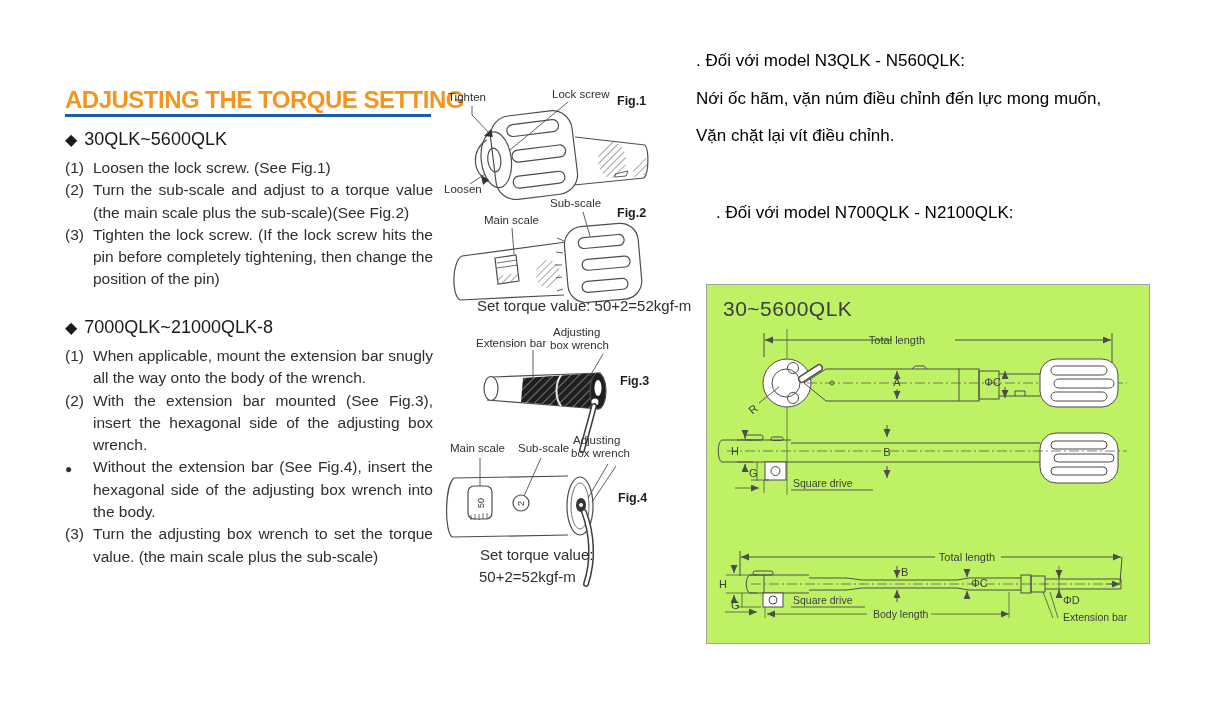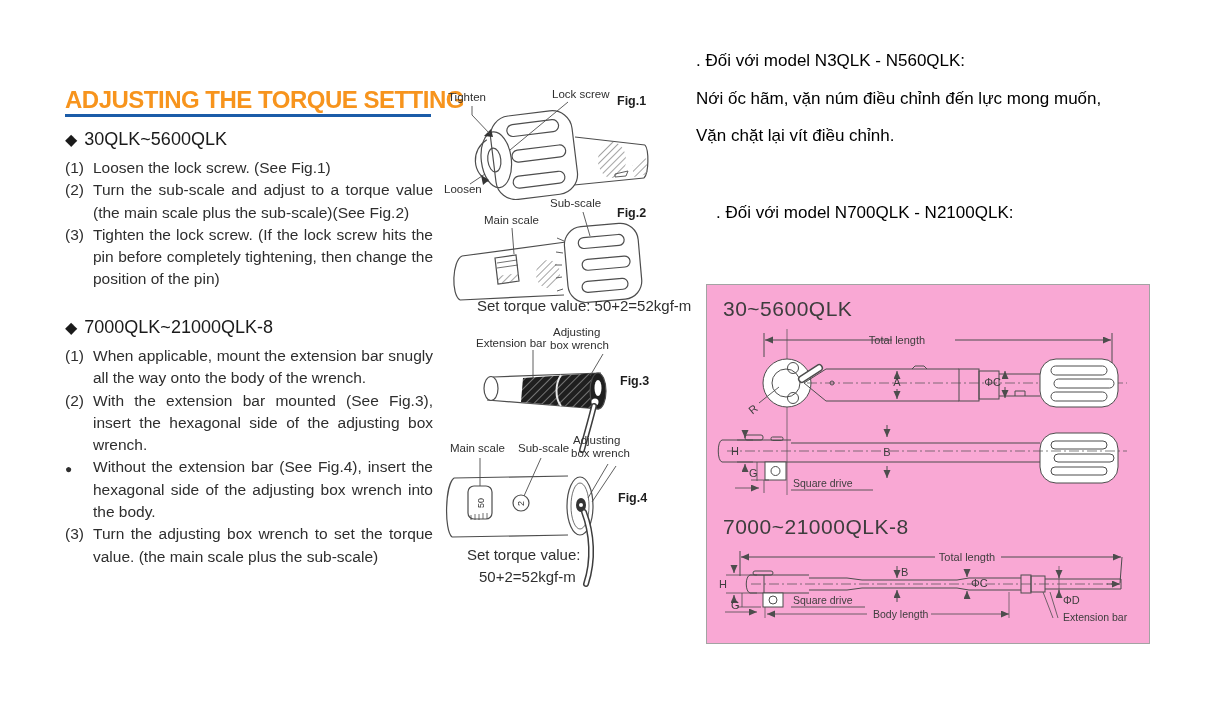--- a/index.html
+++ b/index.html
@@ -17,21 +17,21 @@
   .item .mk{width:28px;flex:none;}
   .item .tx{flex:1;text-align:justify;}
   
   svg text{font-family:"Liberation Sans",sans-serif;}
   .flab{font-size:11.5px;fill:#2f2f2f;}
   .fign{font-size:12.5px;font-weight:bold;fill:#1d1d1d;}
   .fcap{font-size:15px;color:#2f2f2f;white-space:nowrap;}
   
   .vn{left:696px;width:560px;font-size:17px;line-height:37.5px;color:#000000;white-space:nowrap;}
   
-  .tech-box{left:706px;top:284px;width:442px;height:358px;border:1px solid #a3a3a3;background:#f9a8d4;text-align:right;}
+  .tech-box{left:706px;top:284px;width:442px;height:358px;border:1px solid #a3a3a3;background:#bef264;text-align:right;}
   .tech-title{position:absolute;left:16px;font-size:21px;color:#3d3d3d;letter-spacing:0.5px;white-space:nowrap;}
   .tt{font-size:10.5px;fill:#3d3d3d;}
   .ttb{font-size:11px;fill:#3d3d3d;}
 </style>
 </head>
 <body>
 
 <div class="abs doc-title">ADJUSTING THE TORQUE SETTING</div>
 <div class="abs title-rule"></div>
 
@@ -185,21 +185,21 @@
     <path d="M168,34 L148,68 M176,36 L152,72" stroke-width="0.9"></path>
   </g>
   <text transform="rotate(-90 40 72)" x="34" y="76" font-size="9" fill="#2f2f2f">50</text>
   <text transform="rotate(-90 81 73)" x="78" y="76" font-size="9" fill="#2f2f2f">2</text>
   <text class="flab" x="10" y="22">Main scale</text>
   <text class="flab" x="78" y="22">Sub-scale</text>
   <text class="flab" x="133" y="14">Adjusting</text>
   <text class="flab" x="131" y="27">box wrench</text>
   <text class="fign" x="178" y="72">Fig.4</text>
 </svg>
-<div class="abs fcap" style="left:467px;top:546px;">Set torque value:</div>
+<div class="abs fcap" style="left:480px;top:546px;">Set torque value:</div>
 <div class="abs fcap" style="left:479px;top:568px;">50+2=52kgf-m</div>
 
 <div class="abs vn" style="top:42px;">
   <div>. Đối với model N3QLK - N560QLK:</div>
   <div>Nới ốc hãm, vặn núm điều chỉnh đến lực mong muốn,</div>
   <div>Vặn chặt lại vít điều chỉnh.</div>
 </div>
 <div class="abs vn" style="top:194px;margin-left:20px;">
   <div>. Đối với model N700QLK - N2100QLK:</div>
 </div>
@@ -267,21 +267,20 @@
     <text class="ttb" x="190" y="19" text-anchor="middle">Total length</text>
     <text class="ttb" x="190" y="61" text-anchor="middle">A</text>
     <text class="ttb" x="294" y="61" text-anchor="end">ΦC</text>
     <text class="ttb" x="42" y="88" transform="rotate(-40 46 84)">R</text>
     <text class="ttb" x="24" y="130">H</text>
     <text class="ttb" x="42" y="152">G</text>
     <text class="tt" x="86" y="162">Square drive</text>
     <text class="ttb" x="180" y="131" text-anchor="middle">B</text>
   </svg>
 
-  <div class="tech-title" style="top:230px;">7000~21000QLK-8</div>
 
   <svg style="position:absolute;left:0;top:253px;" width="440" height="104" viewBox="0 0 440 104">
     <defs>
       <marker id="t2a" markerWidth="9" markerHeight="8" refX="8" refY="3.5" orient="auto" markerUnits="userSpaceOnUse">
         <path d="M0,0 L8,3.5 L0,7 Z" fill="#4d4d4d"></path>
       </marker>
     </defs>
     <g stroke="#4d4d4d" fill="none" stroke-width="1">
 
       <line x1="228" y1="19" x2="34" y2="19" marker-end="url(#t2a)"></line>

